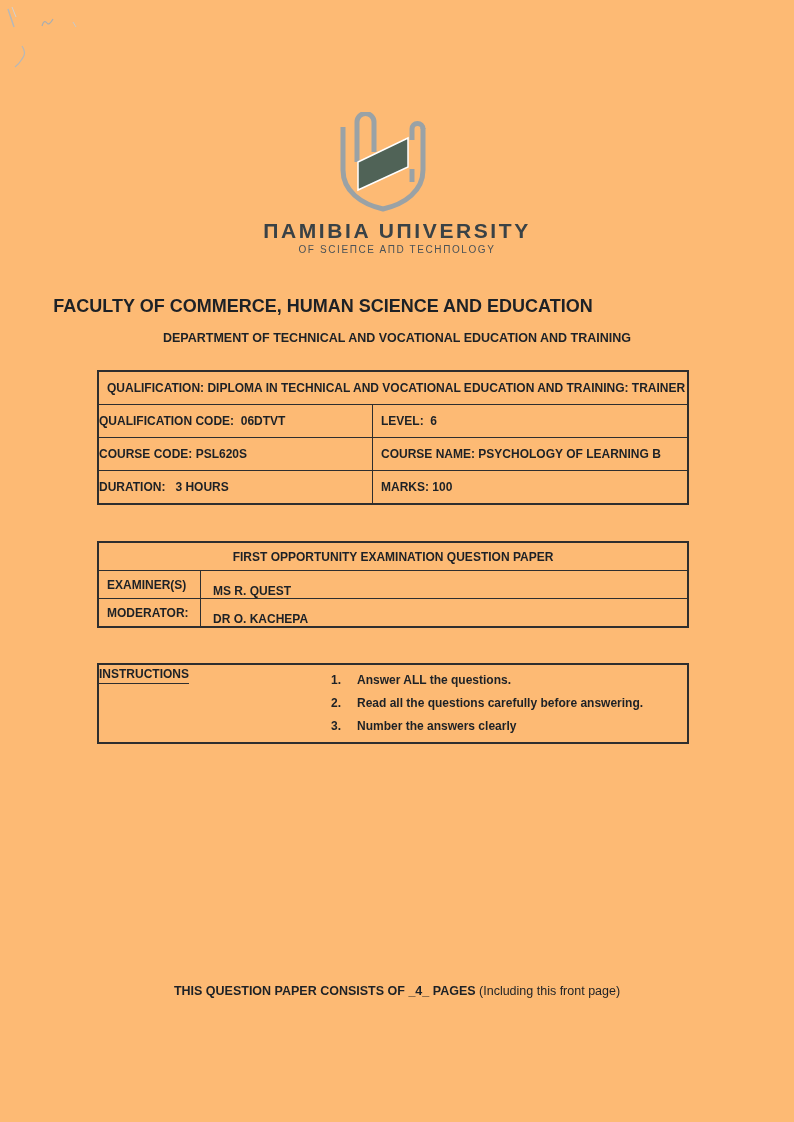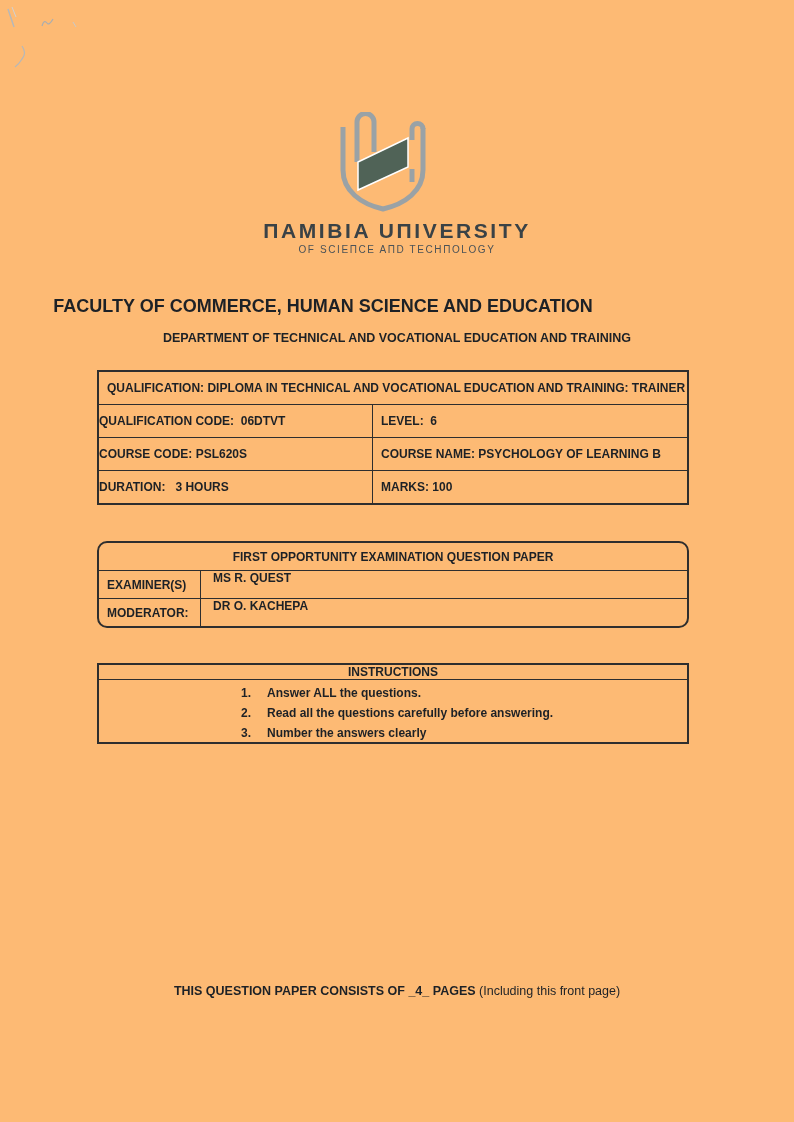--- a/index.html
+++ b/index.html
@@ -30,29 +30,29 @@
   
   .t1{top:370px;height:135px;display:flex;flex-direction:column;}
   .t1-row{display:flex;flex:1;border-top:1.5px solid #2e2e2e;align-items:center;}
   .t1-row:first-child{border-top:none;}
   .t1-full{padding-left:8px;}
   .t1-left{width:274px;align-self:stretch;display:flex;align-items:center;
            border-right:1.5px solid #2e2e2e;box-sizing:border-box;}
   .t1-right{flex:1;padding-left:8px;}
 
   
-  .t2{top:541px;height:87px;display:flex;flex-direction:column;border-radius:10px;}
+  .t2{top:541px;height:87px;display:flex;flex-direction:column;}
   .t2-title{height:27px;display:flex;align-items:center;justify-content:center;}
-  .t2-row{flex:1;display:flex;border-top:1.5px solid #2e2e2e;align-items:flex-start;}
+  .t2-row{flex:1;display:flex;border-top:1.5px solid #2e2e2e;align-items:flex-end;}
   .t2-label{width:102px;align-self:stretch;display:flex;align-items:center;
             border-right:1.5px solid #2e2e2e;padding-left:8px;box-sizing:border-box;}
   .t2-value{flex:1;padding-left:12px;}
 
   
-  .t3{top:663px;height:81px;display:flex;flex-direction:column;}
+  .t3{top:663px;height:81px;display:flex;}
   .t3-title{height:18px;display:flex;align-items:center;justify-content:center;
             border-bottom:1.5px solid #2e2e2e;}
   .t3-body{flex:1;padding:3px 0 4px 142px;display:flex;flex-direction:column;justify-content:space-around;}
   .t3-item{display:flex;align-items:center;height:20px;}
   .t3-num{width:16px;text-align:left;}
   .t3-text{margin-left:10px;white-space:pre-wrap;}
 
   
   .footer{position:absolute;left:0;top:984px;width:794px;text-align:center;font-size:12.5px;margin:0;}
   .footer .b{font-weight:700;}

